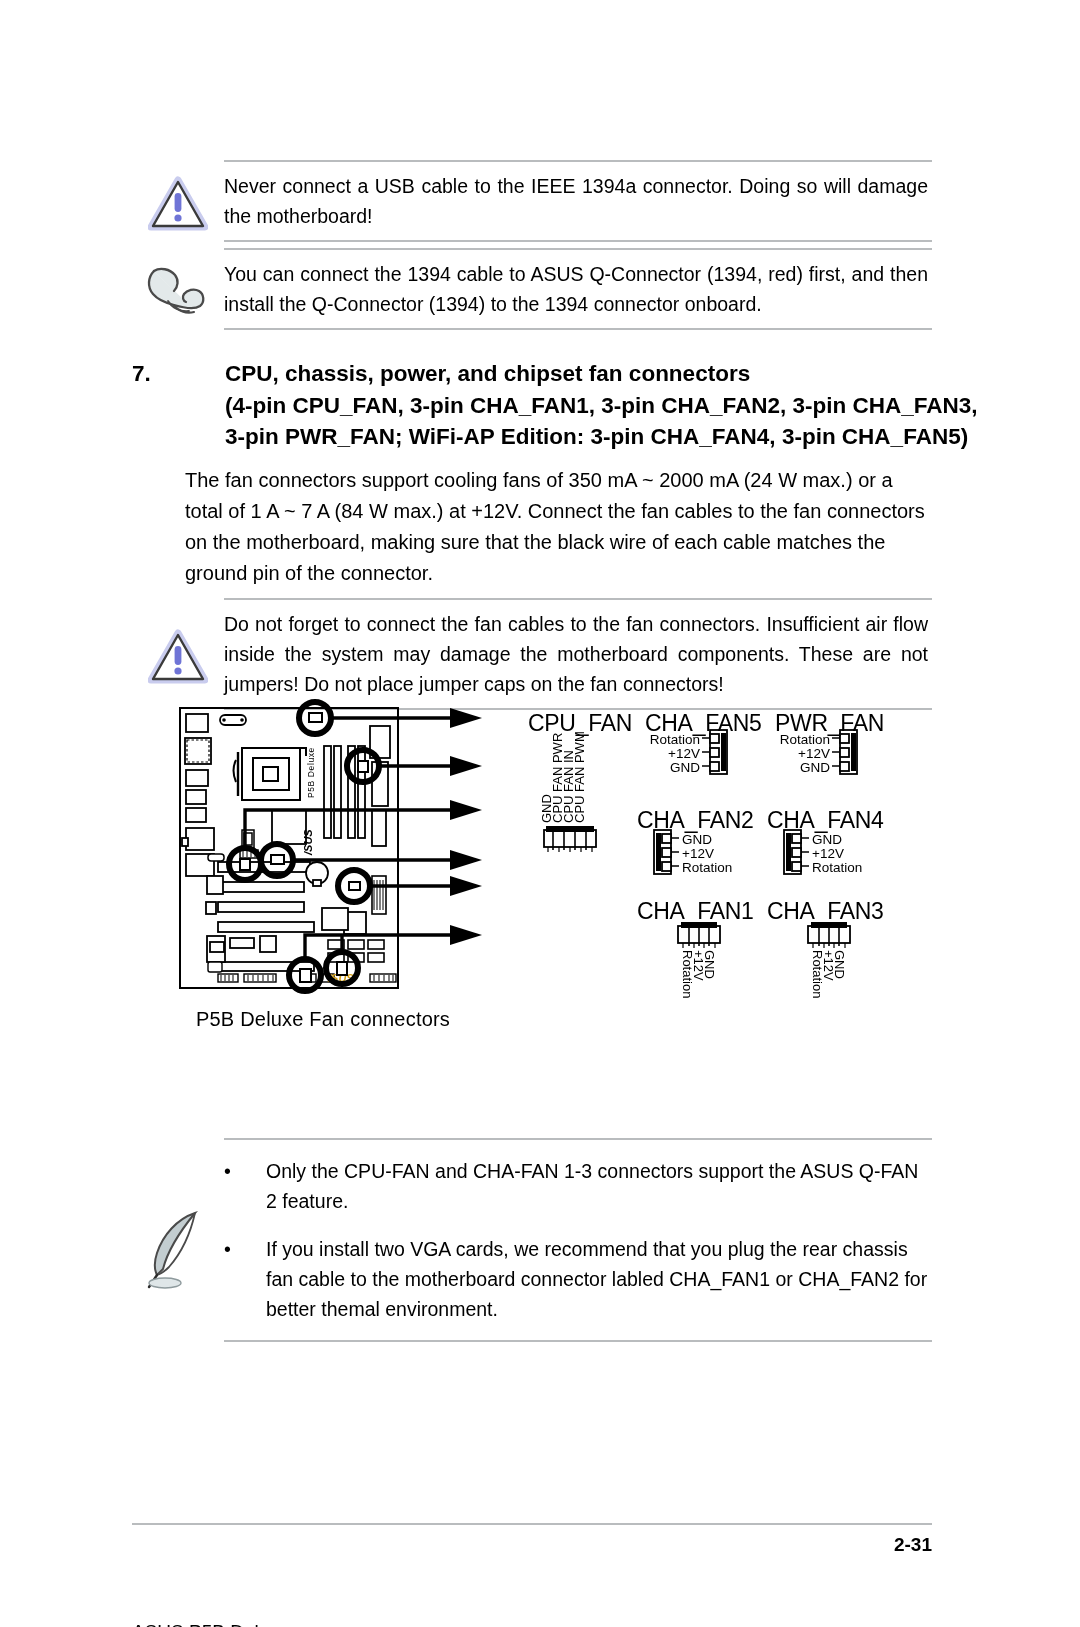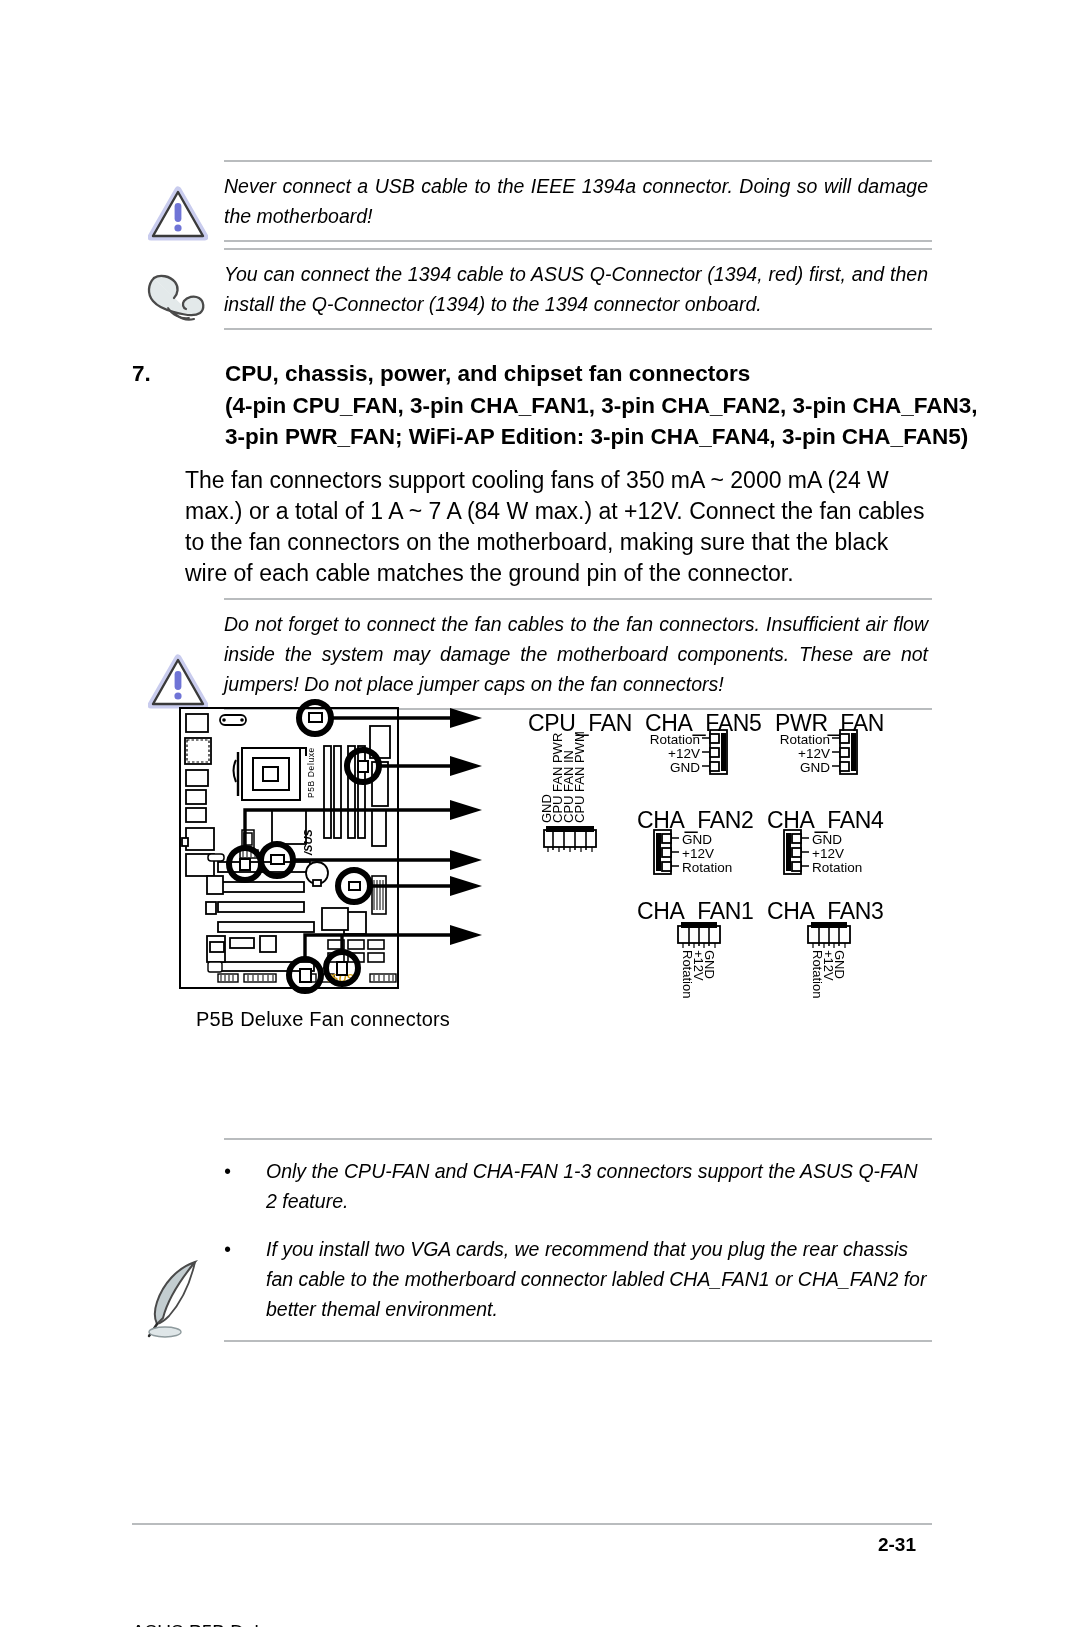--- a/index.html
+++ b/index.html
@@ -13,22 +13,21 @@
     position: relative;
     font-family: "Liberation Sans", sans-serif;
     color: #000000;
     overflow: hidden;
   }
 
   
   .notebox {
     position: absolute;
     display: flex;
-    align-items: flex-end;
-    font-style: italic;
+    align-items: center;
   }
   .note-icon {
     width: 92px;
     flex: 0 0 92px;
     display: flex;
     justify-content: center;
     align-items: flex-start;
     padding-top: 6px;
   }
   .note-body {
@@ -85,21 +84,21 @@
     margin-left: 40px;
   }
   .sec-titles div {
     font-size: 22.5px;
     font-weight: bold;
     line-height: 31.5px;
     white-space: nowrap;
   }
   #section-para {
     margin: 12px 0 0 53px;
-    font-size: 23px;
+    font-size: 20px;
     line-height: 31px;
     text-align: left;
   }
 
   
   #diagram {
     position: absolute;
     left: 132px;
     top: 690px;
     width: 800px;
@@ -155,21 +154,21 @@
     background: #b9bcbe;
   }
   #footer-left {
     position: absolute;
     left: 132px;
     top: 1621px;
     font-size: 19px;
   }
   #footer-right {
     position: absolute;
-    left: 116px;
+    left: 132px;
     top: 1534px;
     width: 800px;
     text-align: right;
     font-size: 19px;
     font-weight: bold;
   }
 </style>
 </head>
 <body>
 

